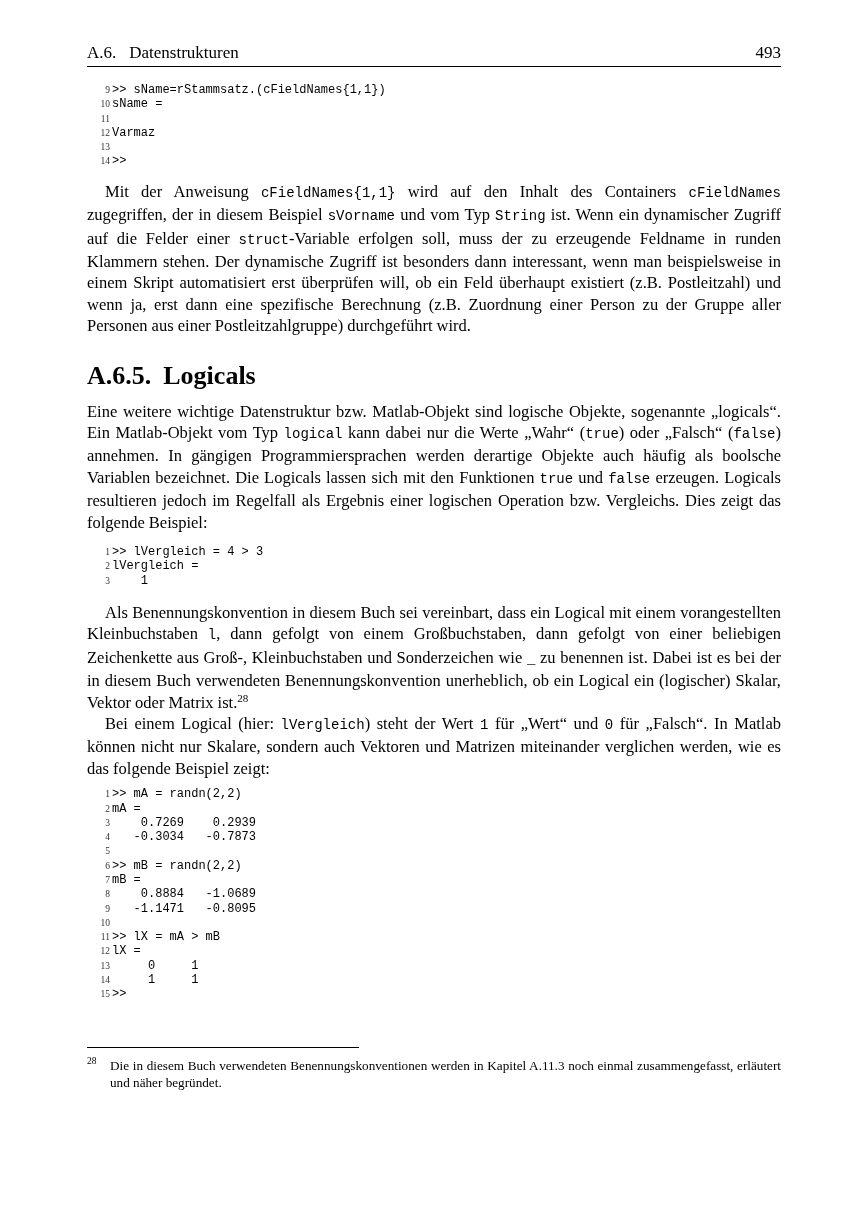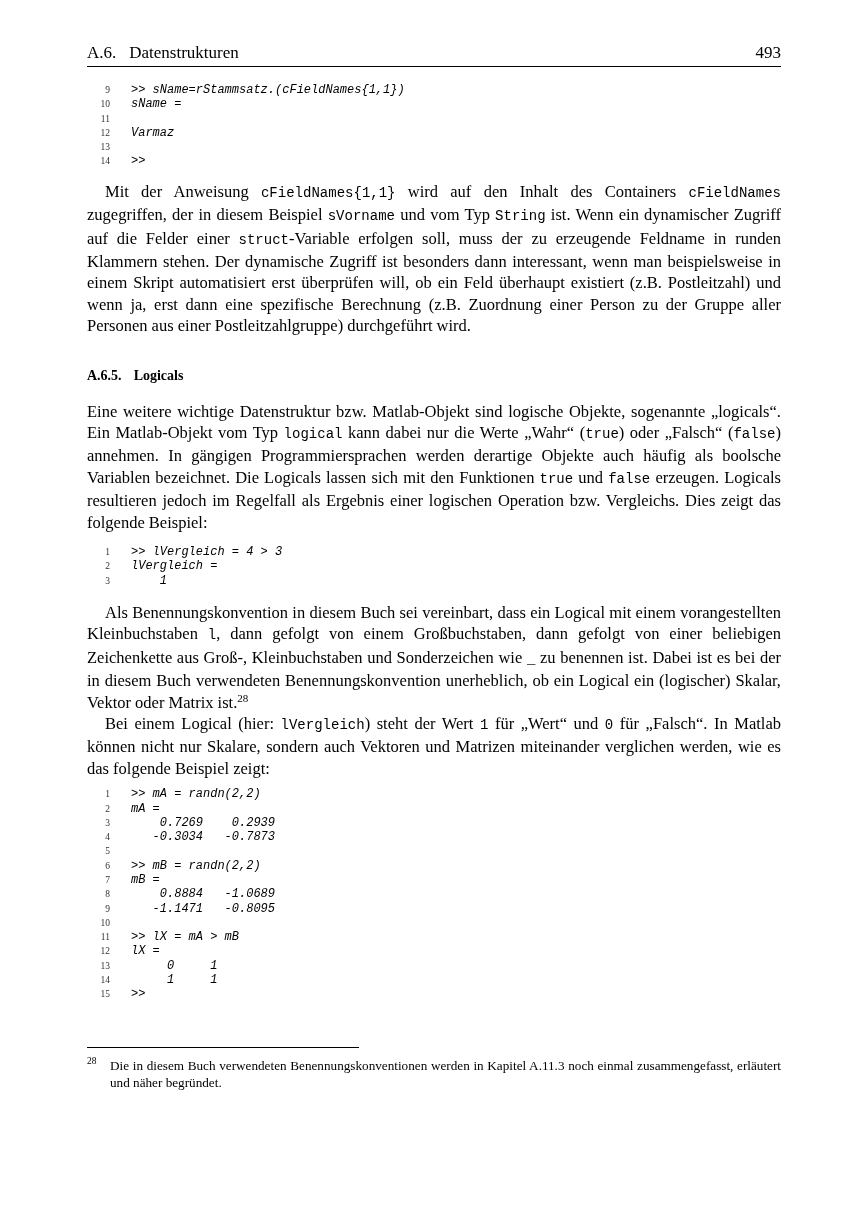--- a/index.html
+++ b/index.html
@@ -42,38 +42,38 @@
   .code-row { display: flex; min-height: 14.3px; }
   .ln {
     flex: none;
     width: 23px;
     text-align: right;
     font-family: "Liberation Serif", serif;
     font-size: 9.5px;
     line-height: 14.3px;
     color: #333;
   }
-  .code { white-space: pre; margin-left: 21px; font-style: italic; }
+  .code { white-space: pre; margin-left: 2px; }
   
   p.body {
     margin: 0;
     font-size: 16.5px;
     line-height: 21.4px;
     text-align: justify;
     hyphens: auto;
     -webkit-hyphens: auto;
   }
   p.indent { text-indent: 18px; }
   p.m5 { margin-top: 13px; }
   .mono { font-family: "Liberation Mono", monospace; font-size: 0.85em; }
   sup.sup { font-size: 11px; line-height: 0; }
   
   h2 {
     margin: 27px 0 13px 0;
-    font-size: 14px;
+    font-size: 26px;
     line-height: 24px;
     font-weight: bold;
   }
   .head-num { margin-right: 12px; }
   
   .footnote-block { margin-top: 45px; }
   .footnote-rule {
     width: 272px;
     border-top: 1.4px solid #000;
     margin-bottom: 9px;

